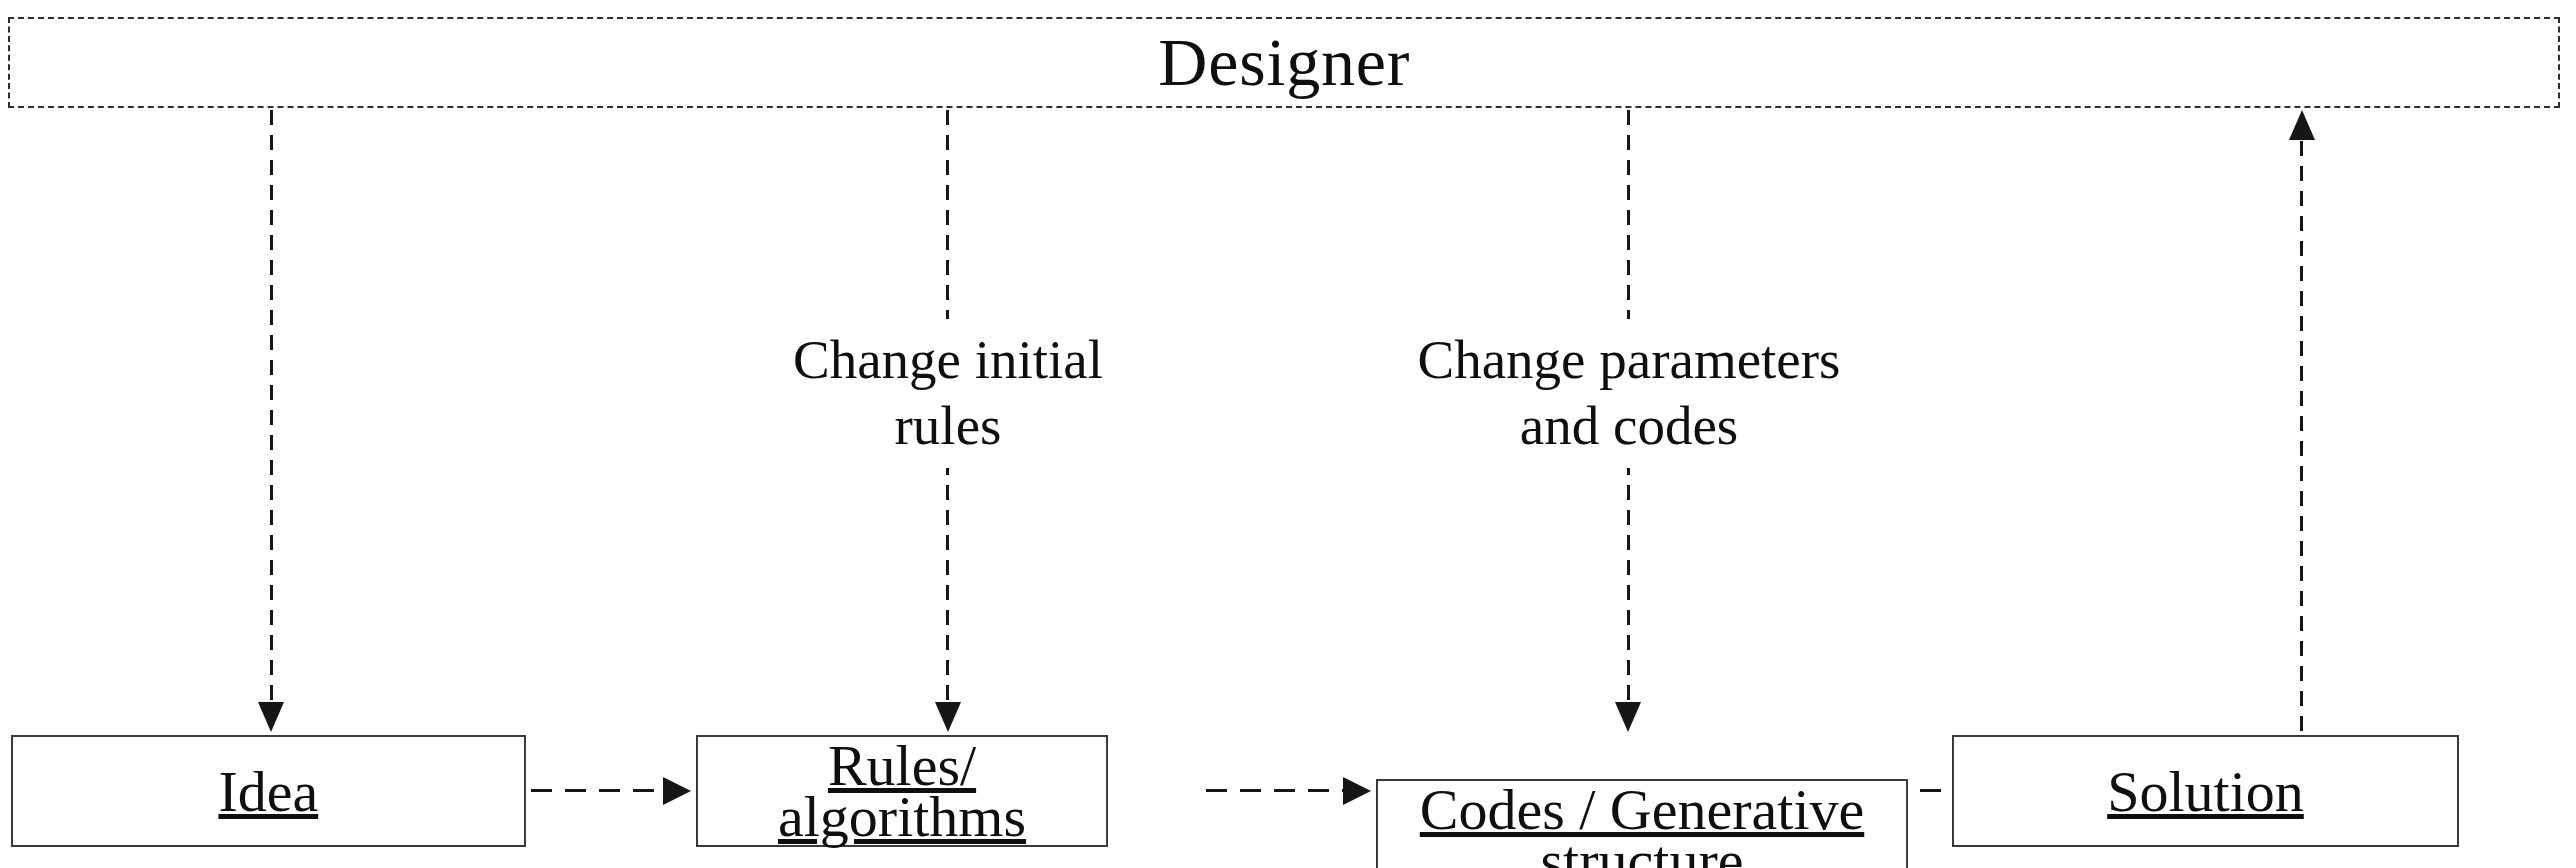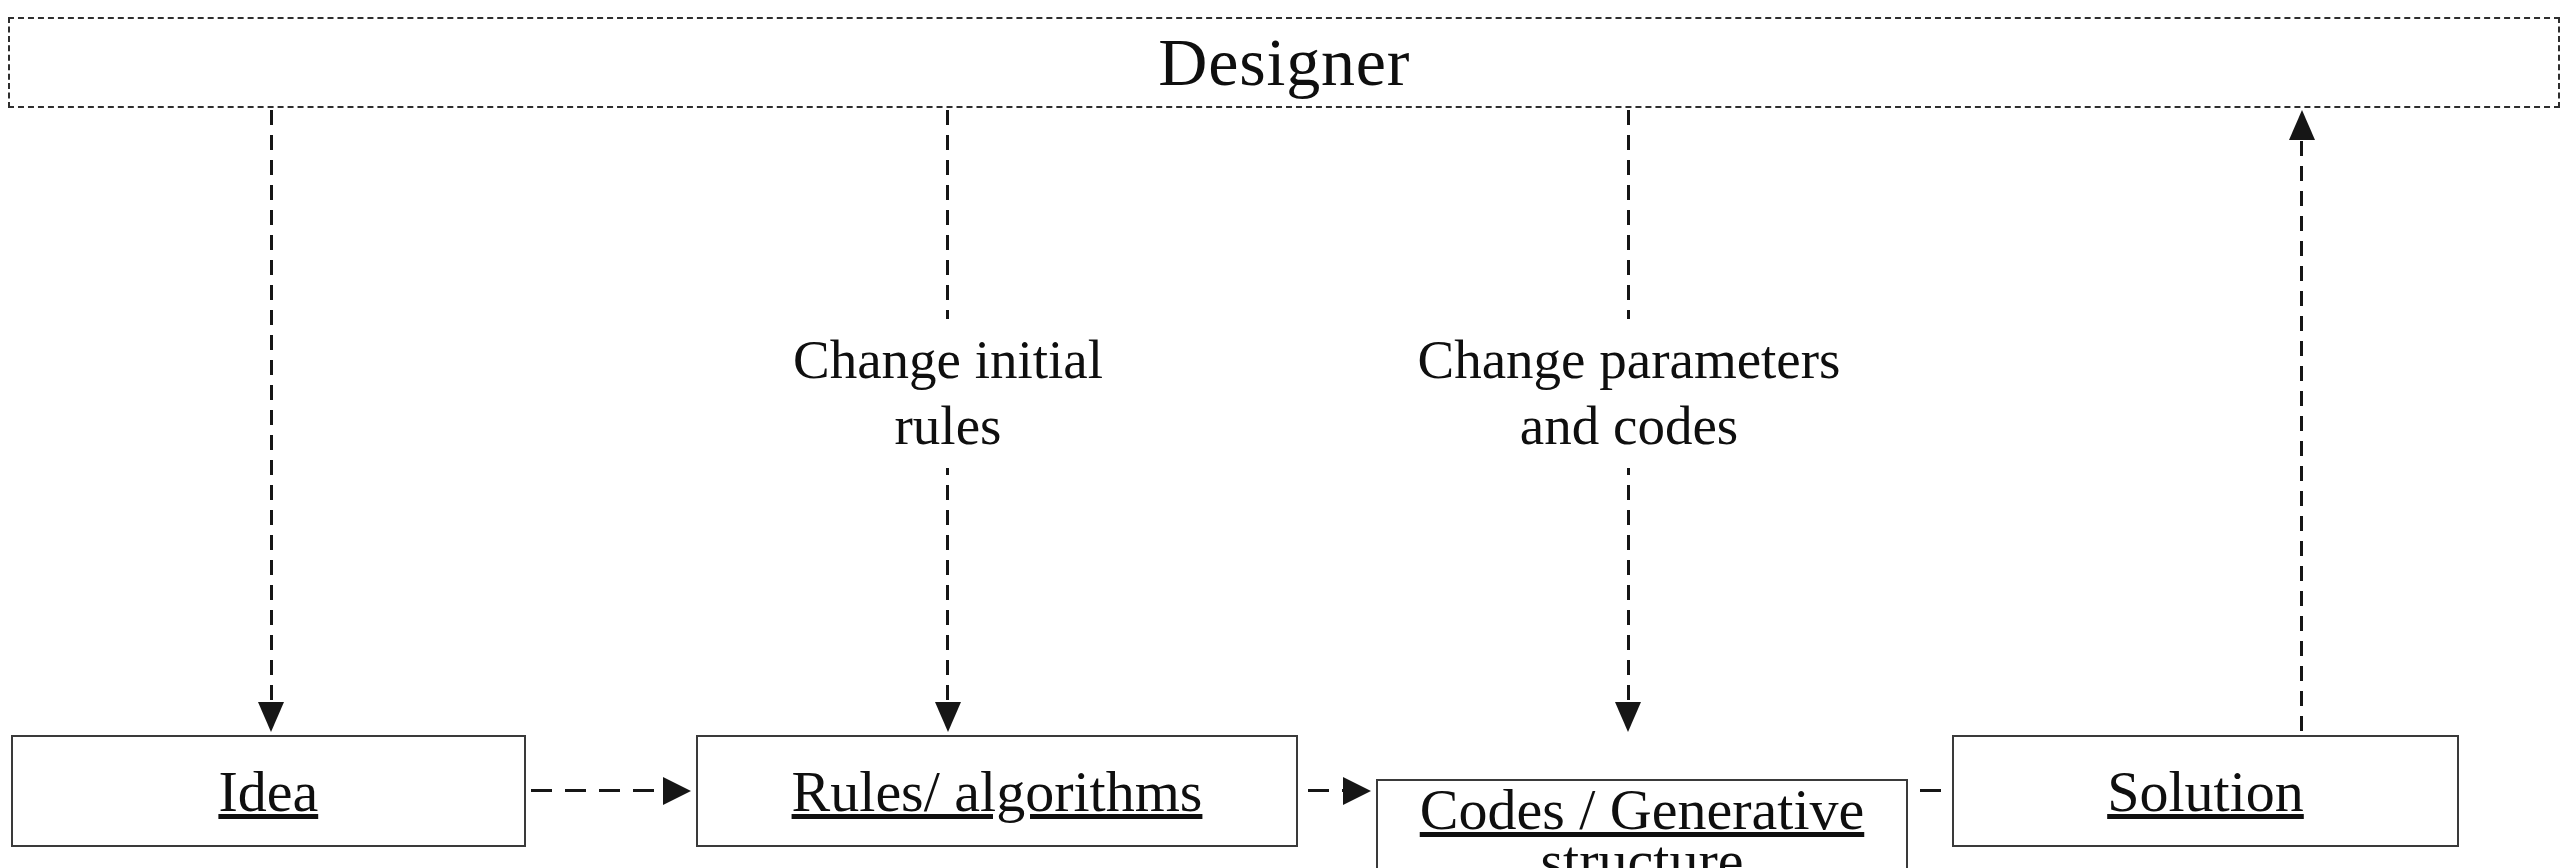--- a/index.html
+++ b/index.html
@@ -96,21 +96,21 @@
 
   <div class="hshaft" style="left:1206px; width:137px;"></div>
   <div class="head right" style="left:1343px; top:777px;"></div>
 
   <div class="hshaft" style="left:1886px; width:132px;"></div>
   <div class="head right" style="left:2019px; top:777px;"></div>
 
   <div class="node" style="left:10.8px; width:515px;">
     <span class="lbl">Idea</span>
   </div>
-  <div class="node" style="left:696px; width:602px;">
+  <div class="node" style="left:696px; width:412px;">
     <span class="lbl">Rules/ algorithms</span>
   </div>
   <div class="node" style="left:1376px; width:532px;margin-top:44px;">
     <span class="lbl">Codes / Generative
 structure</span>
   </div>
   <div class="node" style="left:1952px; width:507px;">
     <span class="lbl">Solution</span>
   </div>
 

